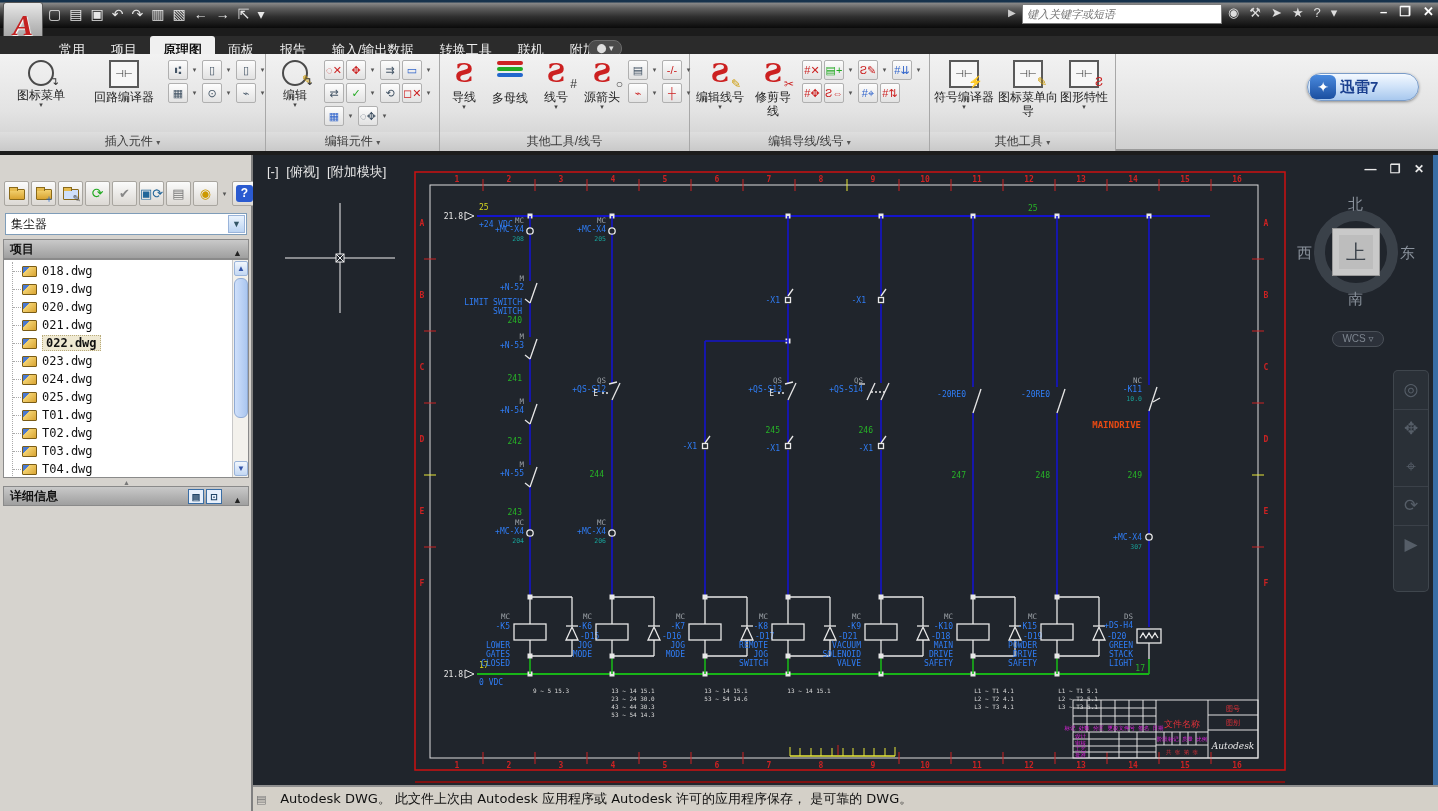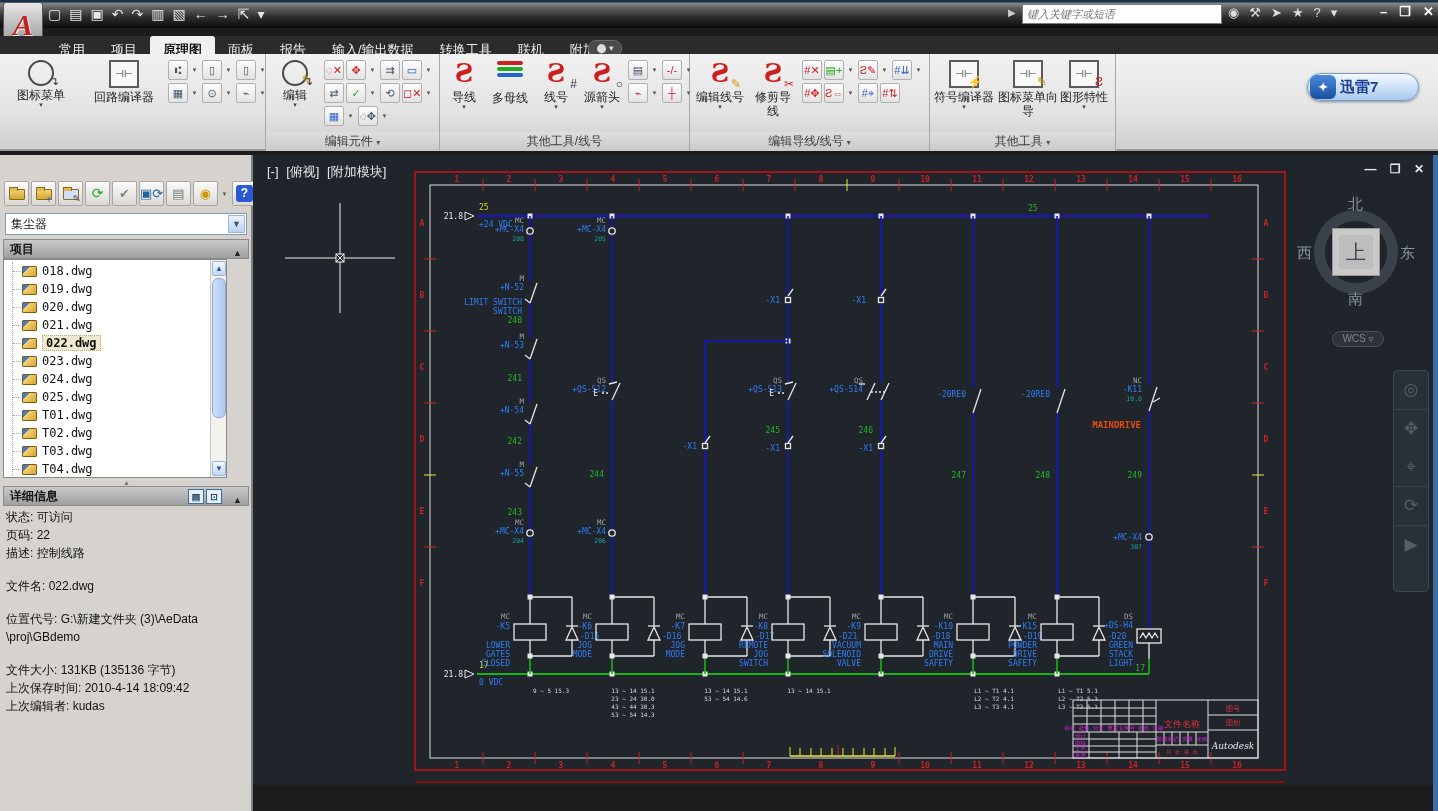--- a/index.html
+++ b/index.html
@@ -94,21 +94,21 @@
     border:1px solid #7f9db9; font-size:12px; line-height:20px; padding-left:5px; color:#111;}
   .pm-combo .arrow { position:absolute; right:1px; top:1px; width:17px; height:18px;
     background:linear-gradient(#eaf3fd,#bcd4f2); border:1px solid #9ab4da; color:#356;
     text-align:center; font-size:9px; line-height:17px;}
   .sec-hdr { position:absolute; left:3px; width:246px; height:20px;
     background:linear-gradient(180deg,#c9c9c9,#9f9f9f); border:1px solid #8a8a8a;
     font-size:12px; font-weight:bold; color:#111; line-height:18px; padding-left:6px;}
   .sec-hdr .coll { position:absolute; right:6px; top:4px; font-size:9px; color:#222; }
   .hdr-btn { position:absolute; top:2px; width:16px; height:15px; border:1px solid #3a6ea5;
     background:#e8f0fb; font-size:9px; line-height:14px; text-align:center; color:#246;}
-  .pm-list { position:absolute; left:3px; top:104px; width:224px; height:219px; background:#fff;
+  .pm-list { position:absolute; left:3px; top:104px; width:246px; height:219px; background:#fff;
     border:1px solid #8a8a8a; overflow:hidden; }
   .tree { position:absolute; left:8px; top:2px; width:212px; border-left:1px dotted #aaa; }
   .fitem { height:18px; font-size:12px; font-family:"DejaVu Sans Mono", monospace; color:#111;
     display:flex; align-items:center; white-space:nowrap; }
   .fitem .tick { width:8px; border-top:1px dotted #aaa; margin-right:1px;}
   .ficon { width:15px; height:11px; background:linear-gradient(135deg,#4a79d0 0 30%,#f3d271 30%,#d9a431);
     border:1px solid #7a5c16; border-radius:1px; margin-right:5px; position:relative; flex:none;}
   .fitem.sel .name { font-weight:bold; background:#efe9d2; border:1px dotted #b9ab7a; padding:0 3px;}
   .vscroll { position:absolute; right:0; top:0; width:16px; height:100%; background:#f3f1ec; border-left:1px solid #c8c8c8;}
   .varr { position:absolute; left:1px; width:14px; height:15px; background:linear-gradient(#f2f7fd,#c3d7f3);
@@ -225,20 +225,21 @@
         </div>
         <div class="sg-row">
           <span class="sbtn">▦</span>
             <span class="sdd">▾</span>
           <span class="sbtn">⊙</span>
             <span class="sdd">▾</span>
           <span class="sbtn">⌁</span>
             <span class="sdd">▾</span>
         </div>
       </div>
+      <div class="caption"><span>插入元件</span> <span class="dd">▾</span></div>
     </div>
 
     <div class="rpanel" style="left:266px;width:174px">
       <div class="bigbtn" style="left:6px;width:46px">
         <span class="bicon ic-circle">
             <span class="ovr" style="color:#c90">✎</span>
           </span>
         <span class="lbl">编辑</span><span class="dd">▾</span>
       </div>
       <div class="smallgrid" style="left:58px">
@@ -477,31 +478,20 @@
         <span class="vthumb"></span>
         <span class="varr" style="bottom:1px">▼</span>
       </div>
     </div>
     <div class="splitter">▲<br>▼</div>
     <div class="sec-hdr" style="top:331px">
       <span>详细信息</span>
       <span class="hdr-btn" style="right:44px">▤</span>
       <span class="hdr-btn" style="right:26px">⊡</span>
       <span class="coll">▲</span>
-    </div>
-    <div class="details-body">
-      <div class="dline">状态: 可访问</div>
-      <div class="dline">页码: 22</div>
-      <div class="dline">描述: 控制线路</div>
-      <div class="dline gap-top">文件名: 022.dwg</div>
-      <div class="dline gap-top">位置代号: G:\新建文件夹 (3)\AeData</div>
-      <div class="dline">\proj\GBdemo</div>
-      <div class="dline gap-top">文件大小: 131KB (135136 字节)</div>
-      <div class="dline">上次保存时间: 2010-4-14 18:09:42</div>
-      <div class="dline">上次编辑者: kudas</div>
     </div>
   </div>
 
   <div class="abs canvas">
 
     <div class="vp-label">
       <span>[-]</span>
       <span>[俯视]</span>
       <span>[附加模块]</span>
     </div>
@@ -1044,14 +1034,18 @@
       <div>⌖</div>
         <div class="sep"></div>
       <div>⟳</div>
         <div class="sep"></div>
       <div>▶</div>
     </div>
   </div>
 
   <div class="abs blue-sliver"></div>
 
+  <div class="abs statusbar">
+    <span class="grip">▤</span>
+    <span>Autodesk DWG。  此文件上次由 Autodesk 应用程序或 Autodesk 许可的应用程序保存， 是可靠的 DWG。</span>
+  </div>
 
 </div>
 
 </body></html>

